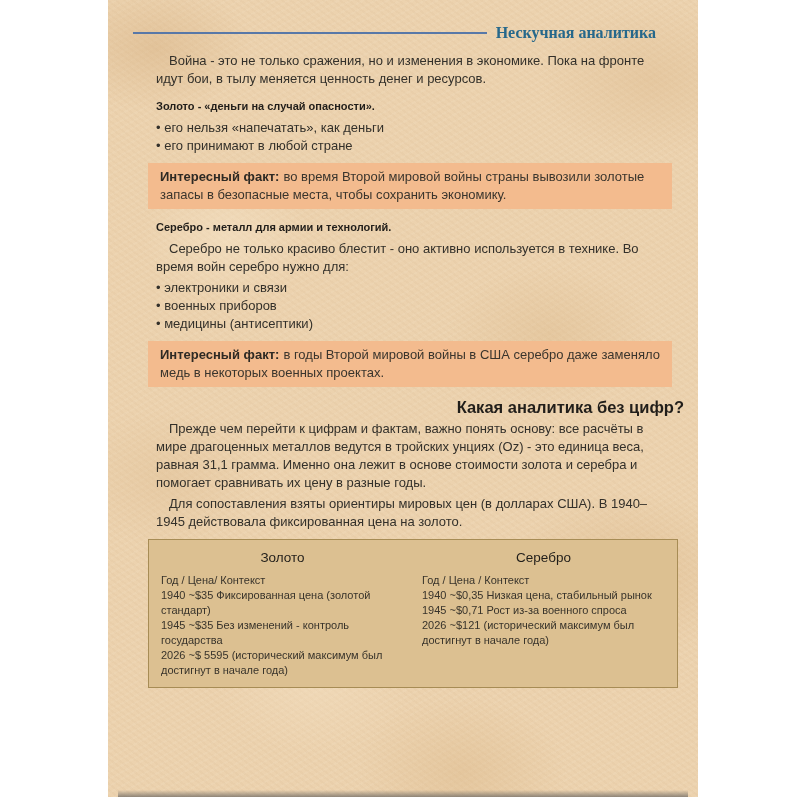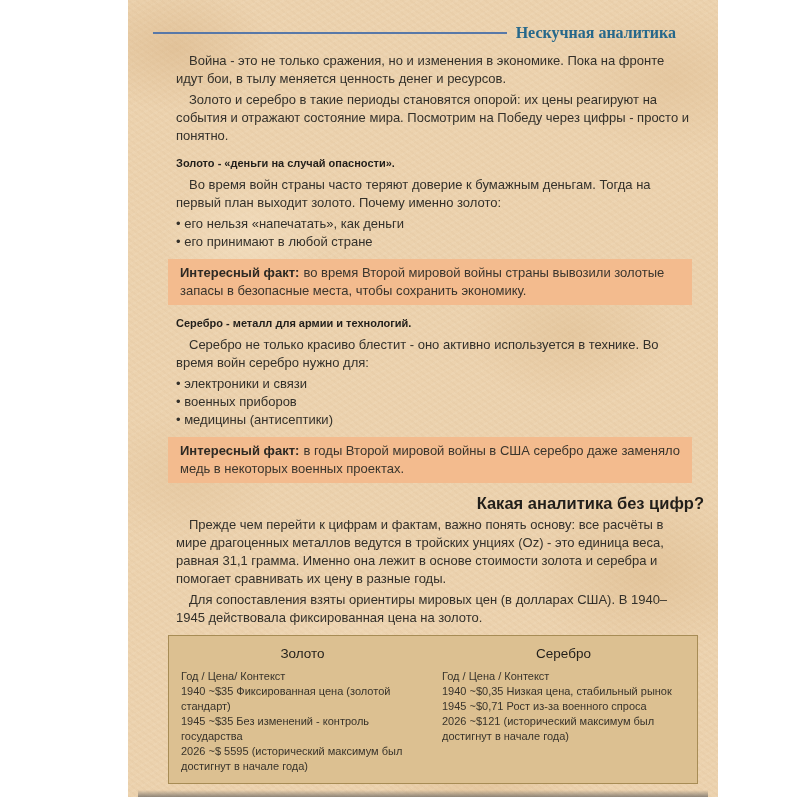--- a/index.html
+++ b/index.html
@@ -3,21 +3,21 @@
 <meta charset="utf-8">
 <style>
   html,body{margin:0;padding:0;}
   body{
     width:800px;height:800px;background:#ffffff;overflow:hidden;
     font-family:"Liberation Sans","DejaVu Sans",sans-serif;
     -webkit-font-smoothing:antialiased;
   }
   .stage{position:relative;width:800px;height:800px;background:#ffffff;}
   .page{
-    position:absolute;left:128px;top:0;width:590px;height:797px;
+    position:absolute;left:108px;top:0;width:590px;height:797px;
     box-sizing:border-box;padding:20px 14px 0 40px;
     color:#33302a;font-size:13px;line-height:18px;
     background-color:#ecd2ae;
     background-image:
       radial-gradient(140px 90px at 8% 6%, rgba(213,175,128,.45), transparent 70%),
       radial-gradient(160px 110px at 92% 10%, rgba(219,184,139,.40), transparent 70%),
       radial-gradient(120px 90px at 20% 30%, rgba(246,228,200,.55), transparent 70%),
       radial-gradient(150px 100px at 75% 42%, rgba(216,180,132,.35), transparent 70%),
       radial-gradient(130px 100px at 10% 60%, rgba(222,189,146,.40), transparent 70%),
       radial-gradient(170px 120px at 88% 72%, rgba(214,177,128,.42), transparent 70%),
@@ -61,24 +61,22 @@
 
 <div class="stage">
   <div class="page">
 
     <div class="header">
       <div class="rule"></div>
       <div class="brand">Нескучная аналитика</div>
     </div>
 
     <p class="para ind">Война - это не только сражения, но и изменения в экономике. Пока на фронте идут бои, в тылу меняется ценность денег и ресурсов.</p>
-    <p class="para ind">Золото и серебро в такие периоды становятся опорой: их цены реагируют на события и отражают состояние мира. Посмотрим на Победу через цифры - просто и понятно.</p>
 
     <h3>Золото - «деньги на случай опасности».</h3>
-    <p class="para ind">Во время войн страны часто теряют доверие к бумажным деньгам. Тогда на первый план выходит золото. Почему именно золото:</p>
     <ul class="blist">
       <li>его нельзя «напечатать», как деньги</li>
       <li>его принимают в любой стране</li>
     </ul>
 
     <div class="fact">
       <span class="fl">Интересный факт:</span><span>во время Второй мировой войны страны вывозили золотые запасы в безопасные места, чтобы сохранить экономику.</span>
     </div>
 
     <h3>Серебро - металл для армии и технологий.</h3>

